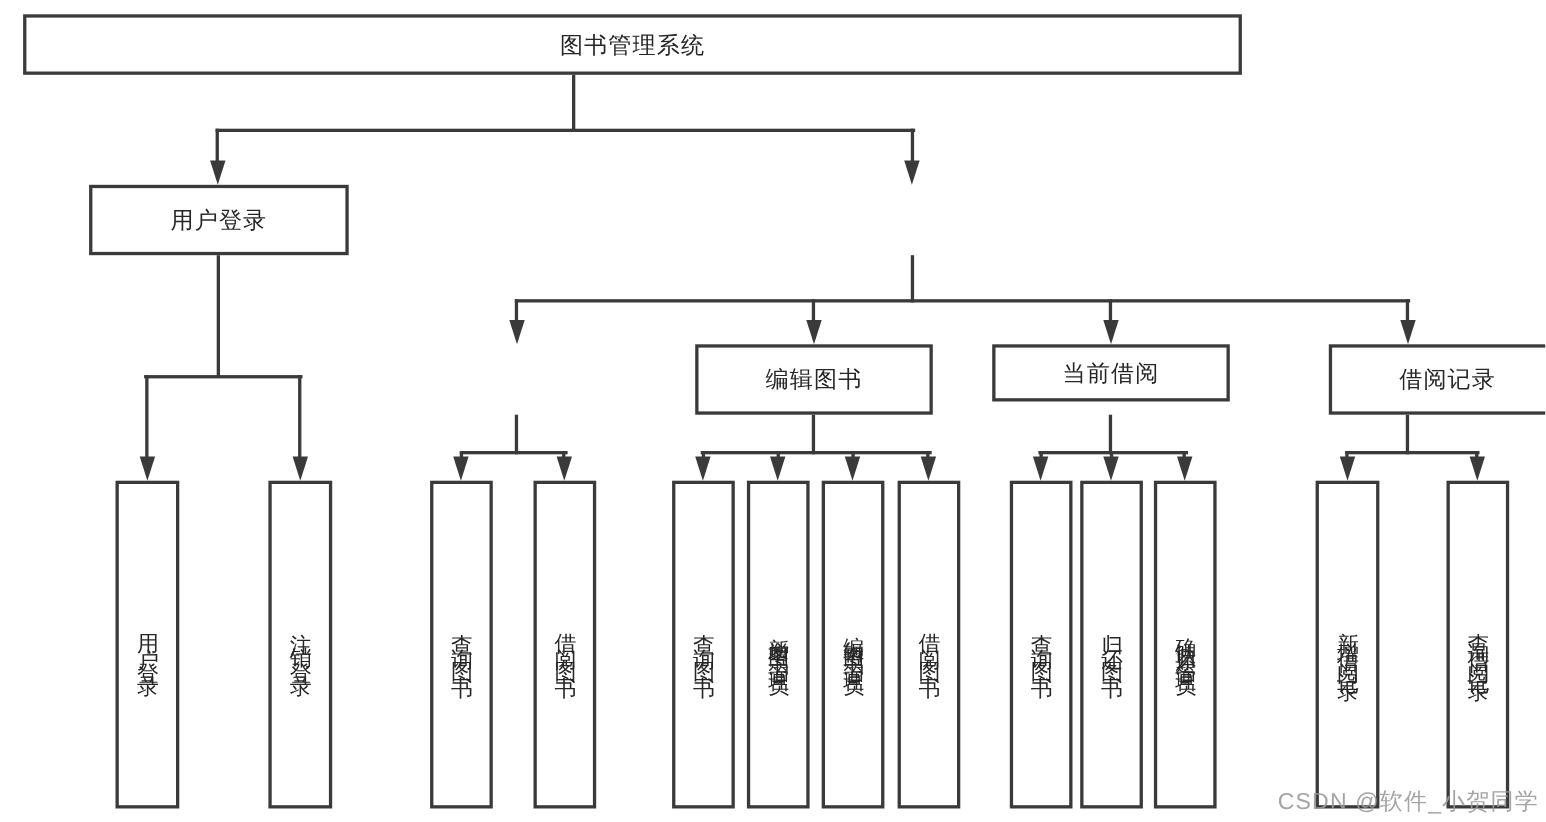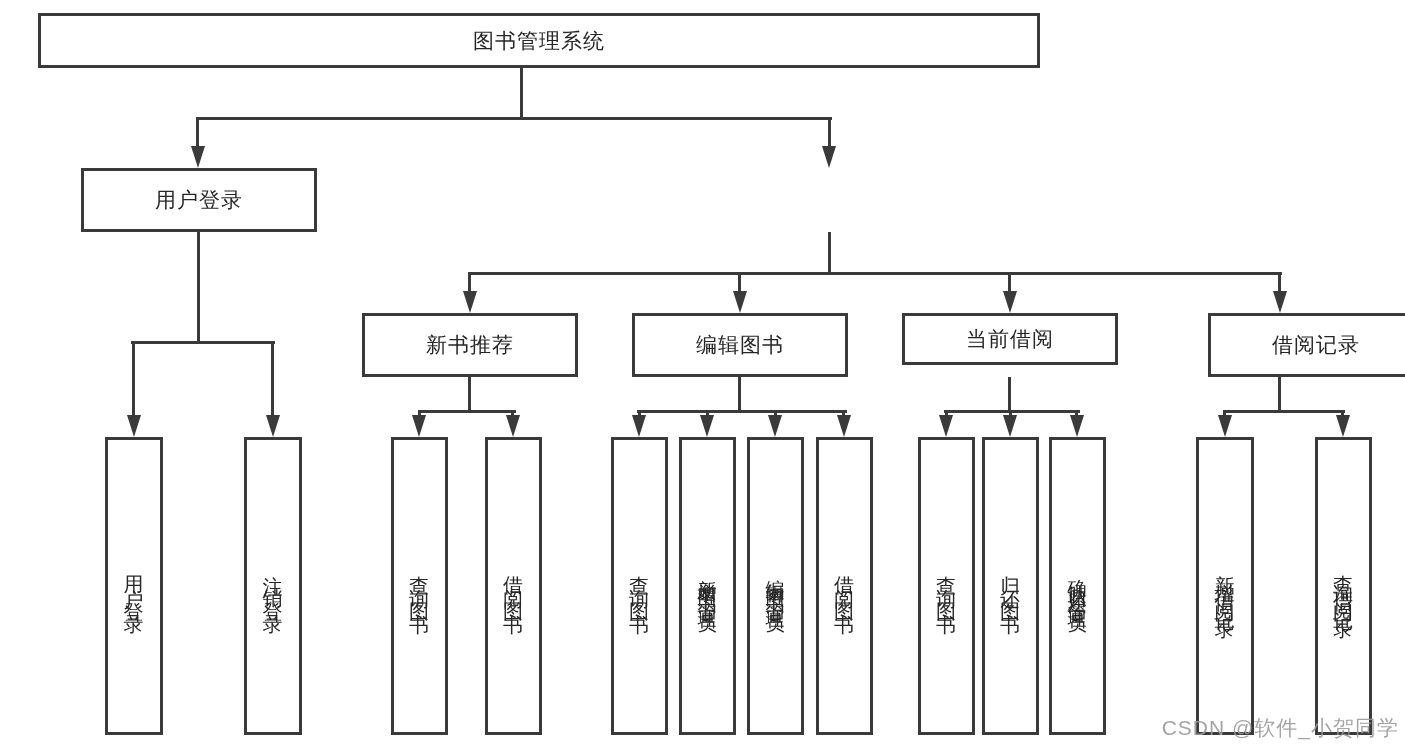--- a/index.html
+++ b/index.html
@@ -28,21 +28,21 @@
 
   
   #watermark{position:absolute;top:714px;right:6px;font-size:21px;color:#9b9b9b;
              opacity:.9;letter-spacing:1px;white-space:nowrap;}
 </style>
 </head>
 <body>
 
 <div id="stage">
 
-  <div class="node" style="left:38px;top:13px;width:1002px;height:55px;">
+  <div class="node" style="left:21px;top:13px;width:1108px;height:55px;">
     <span class="lbl">图书管理系统</span>
   </div>
 
   <div class="v" style="left:520px;top:68px;height:51px;"></div>
   <div class="h" style="left:196px;top:117px;width:636px;"></div>
   <div class="v" style="left:196px;top:117px;height:31px;"></div>
   <div class="arrow" style="left:191px;top:146px;"></div>
   <div class="v" style="left:828px;top:117px;height:31px;"></div>
   <div class="arrow" style="left:822px;top:146px;"></div>
 
@@ -61,23 +61,20 @@
   <div class="h" style="left:468px;top:272px;width:814px;"></div>
   <div class="v" style="left:468px;top:272px;height:21px;"></div>
   <div class="arrow" style="left:463px;top:291px;"></div>
   <div class="v" style="left:738px;top:272px;height:21px;"></div>
   <div class="arrow" style="left:733px;top:291px;"></div>
   <div class="v" style="left:1008px;top:272px;height:21px;"></div>
   <div class="arrow" style="left:1003px;top:291px;"></div>
   <div class="v" style="left:1278px;top:272px;height:21px;"></div>
   <div class="arrow" style="left:1273px;top:291px;"></div>
 
-  <div class="node" style="left:362px;top:313px;width:216px;height:64px;">
-    <span class="lbl">新书推荐</span>
-  </div>
   <div class="node" style="left:632px;top:313px;width:216px;height:64px;">
     <span class="lbl">编辑图书</span>
   </div>
   <div class="node" style="left:902px;top:313px;width:216px;height:52px;">
     <span class="lbl">当前借阅</span>
   </div>
   <div class="node" style="left:1208px;top:313px;width:216px;height:64px;">
     <span class="lbl">借阅记录</span>
   </div>
 

